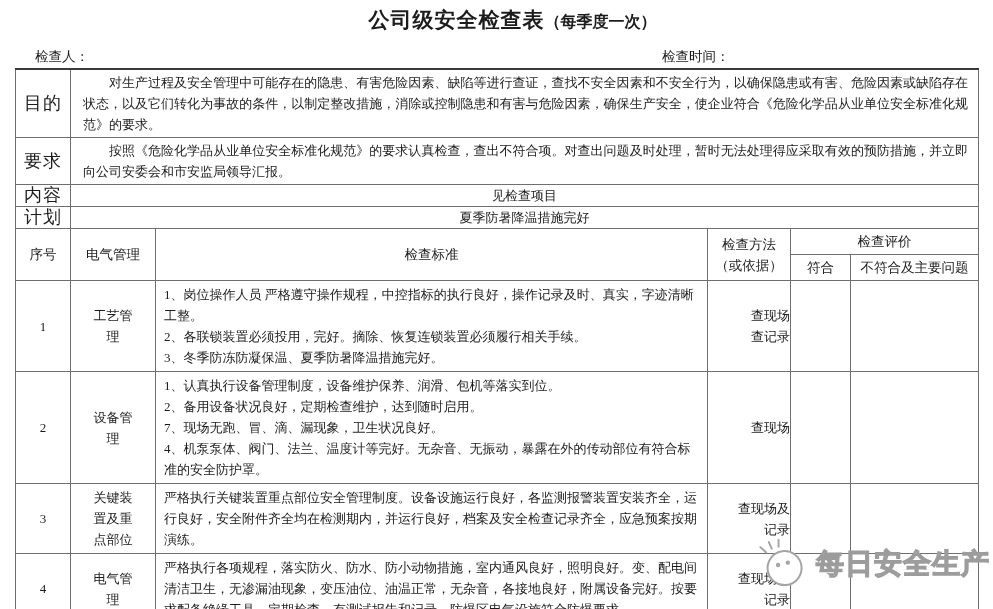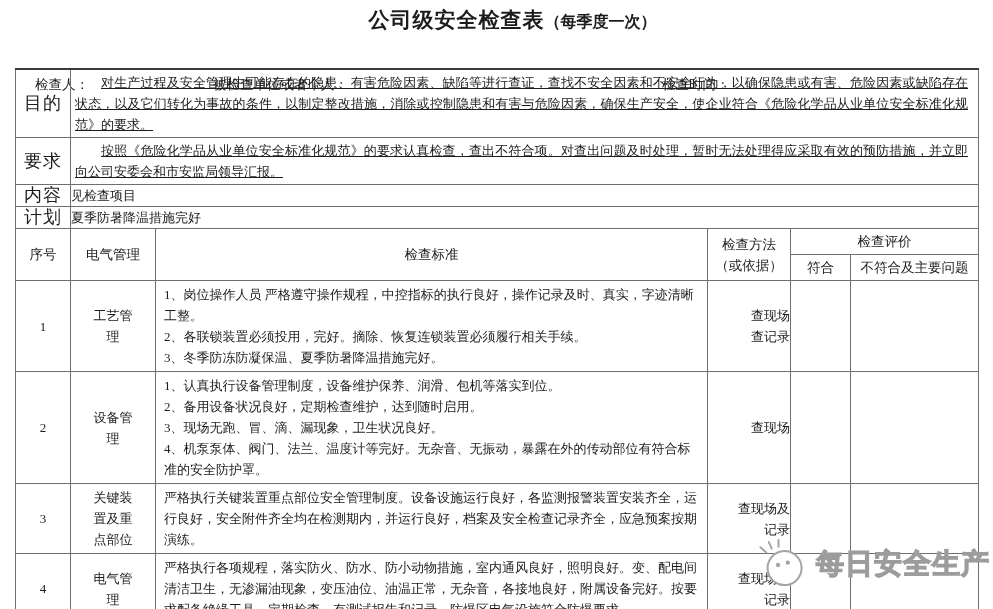--- a/index.html
+++ b/index.html
@@ -7,39 +7,39 @@
   body {
     width:993px; height:609px; position:relative; overflow:hidden;
     font-family:"Liberation Serif", serif; color:#1c1c1c;
   }
   .title {
     position:absolute; top:6px; left:16px; width:100%;
     text-align:center; font-weight:bold; font-size:21px; letter-spacing:1px;
   }
   .title .suffix { font-size:16px; letter-spacing:0; }
   .info-row { position:absolute; top:48px; left:0; width:100%; height:18px; font-size:13.5px; }
-  .info-row span { position:absolute; white-space:nowrap;margin-top:28px; }
+  .info-row span { position:absolute; white-space:nowrap; }
   .info-inspector { left:35px; }
   .info-unit { left:213px; }
   .info-time { left:662px; }
 
   table.sheet {
     position:absolute; top:68px; left:15px; width:963px;
     border-collapse:collapse; table-layout:fixed; font-size:13px;
   }
   table.sheet td {
     border:1px solid #6f6f6f; vertical-align:middle;
     overflow:hidden; line-height:21px;
   }
   tr.first-row td { border-top:2px solid #3a3a3a; }
   tr.last-row td { border-bottom:3px solid #3a3a3a; }
 
   td.label-cell { text-align:center; font-size:18px; letter-spacing:1px; }
-  td.meta-text { padding:2px 10px 2px 4px; text-indent:2em; text-align:justify;text-decoration:underline; }
-  td.meta-center { text-align:left; }
+  td.meta-text { padding:2px 10px 2px 12px; text-indent:2em; text-align:justify; }
+  td.meta-center { text-align:center; }
   td.head-cell { text-align:center; font-size:13.5px; white-space:pre-line; }
   td.num-cell { text-align:center; }
   td.item-cell { text-align:center; padding:0 22px; line-height:24px; }
   td.standard-cell { padding:3px 8px; white-space:pre-line; text-align:left; vertical-align:middle; }
   td.method-cell { text-align:right; white-space:pre-line; line-height:26px; }
   td.eval-cell { }
 
   .watermark {
     position:absolute; left:760px; top:538px; z-index:5;
     display:flex; align-items:center; gap:6px; pointer-events:none;
@@ -52,21 +52,20 @@
 </style>
 </head>
 <body>
 
 <div class="title">
   <span>公司级安全检查表</span><span class="suffix">（每季度一次）</span>
 </div>
 
 <div class="info-row">
   <span class="info-inspector">检查人：</span>
-  <span class="info-unit">被检查单位或者个人：</span>
   <span class="info-time">检查时间：</span>
 </div>
 
 <table class="sheet">
   <colgroup>
     <col style="width:55px">
       <col style="width:85px">
       <col style="width:552px">
     <col style="width:83px">
       <col style="width:60px">
@@ -113,21 +112,21 @@
     <td class="method-cell">查现场
 查记录</td>
     <td class="eval-cell"></td>
     <td class="eval-cell"></td>
   </tr>
   <tr style="height:105px">
     <td class="num-cell">2</td>
     <td class="item-cell">设备管理</td>
     <td class="standard-cell">1、认真执行设备管理制度，设备维护保养、润滑、包机等落实到位。
 2、备用设备状况良好，定期检查维护，达到随时启用。
-3、现场无跑、冒、滴、漏现象，卫生状况良好。
+7、现场无跑、冒、滴、漏现象，卫生状况良好。
 4、机泵泵体、阀门、法兰、温度计等完好。无杂音、无振动，暴露在外的传动部位有符合标准的安全防护罩。</td>
     <td class="method-cell">查现场</td>
     <td class="eval-cell"></td>
     <td class="eval-cell"></td>
   </tr>
   <tr style="height:70px">
     <td class="num-cell">3</td>
     <td class="item-cell">关键装置及重点部位</td>
     <td class="standard-cell">严格执行关键装置重点部位安全管理制度。设备设施运行良好，各监测报警装置安装齐全，运行良好，安全附件齐全均在检测期内，并运行良好，档案及安全检查记录齐全，应急预案按期演练。</td>
     <td class="method-cell">查现场及

